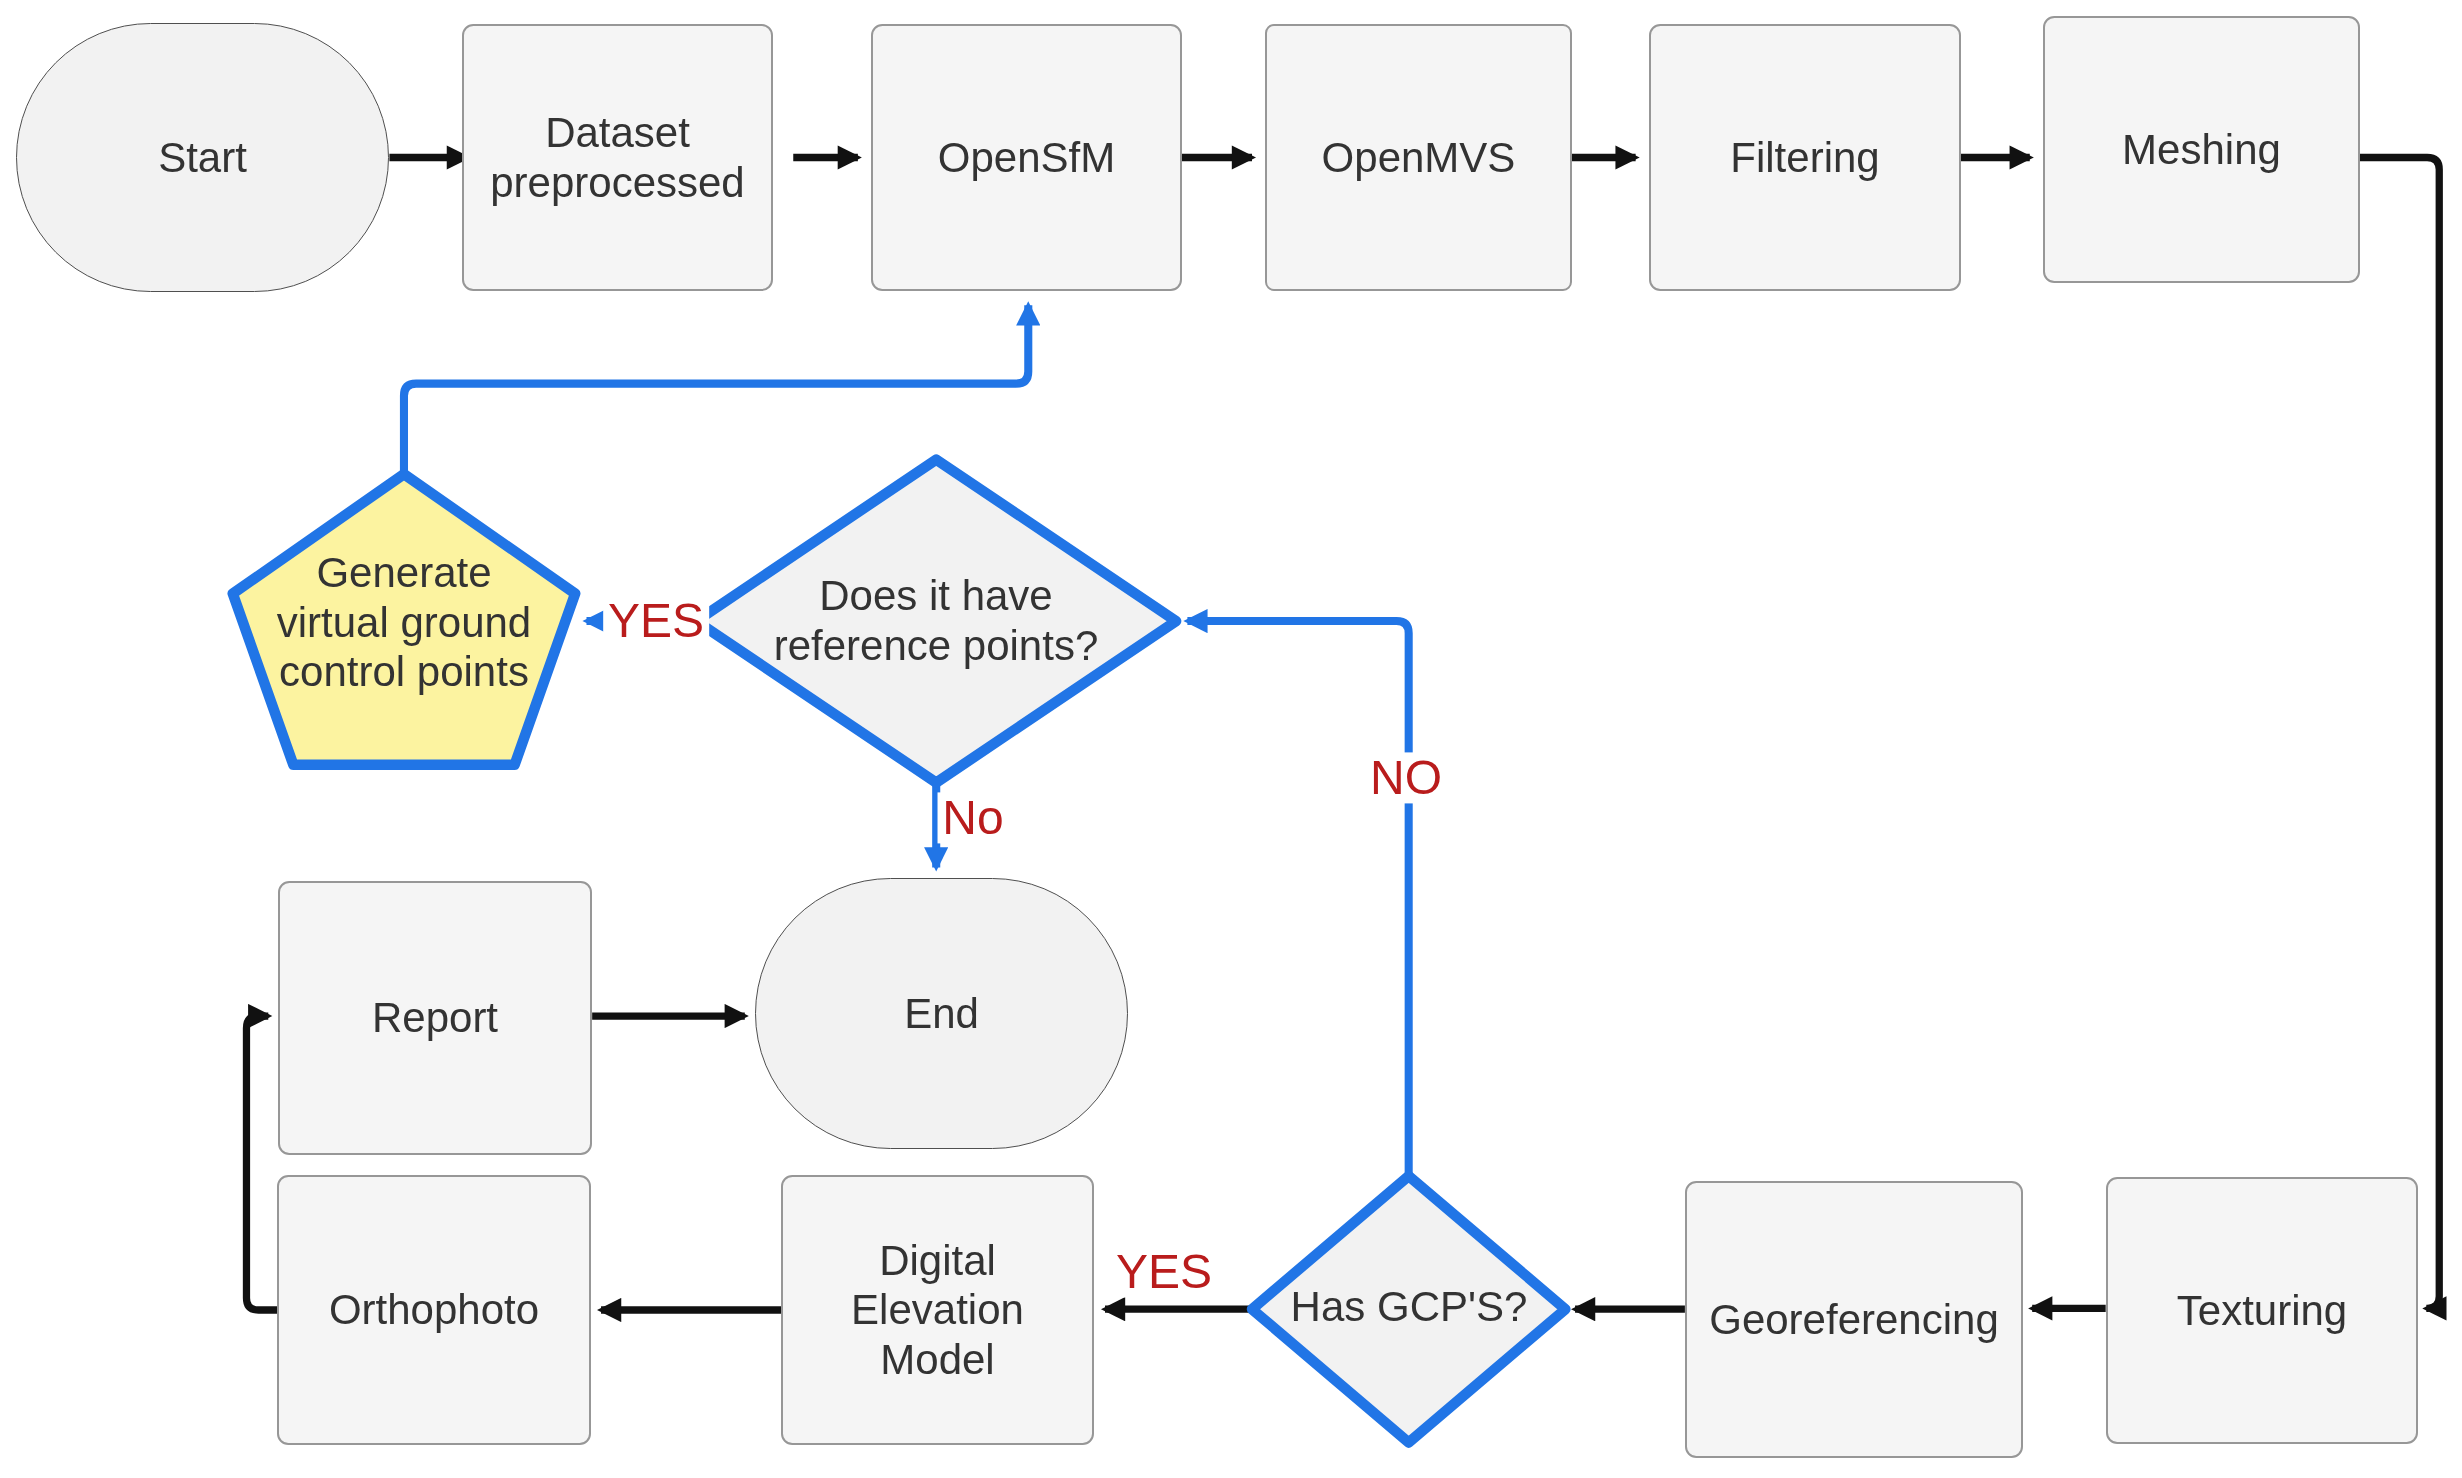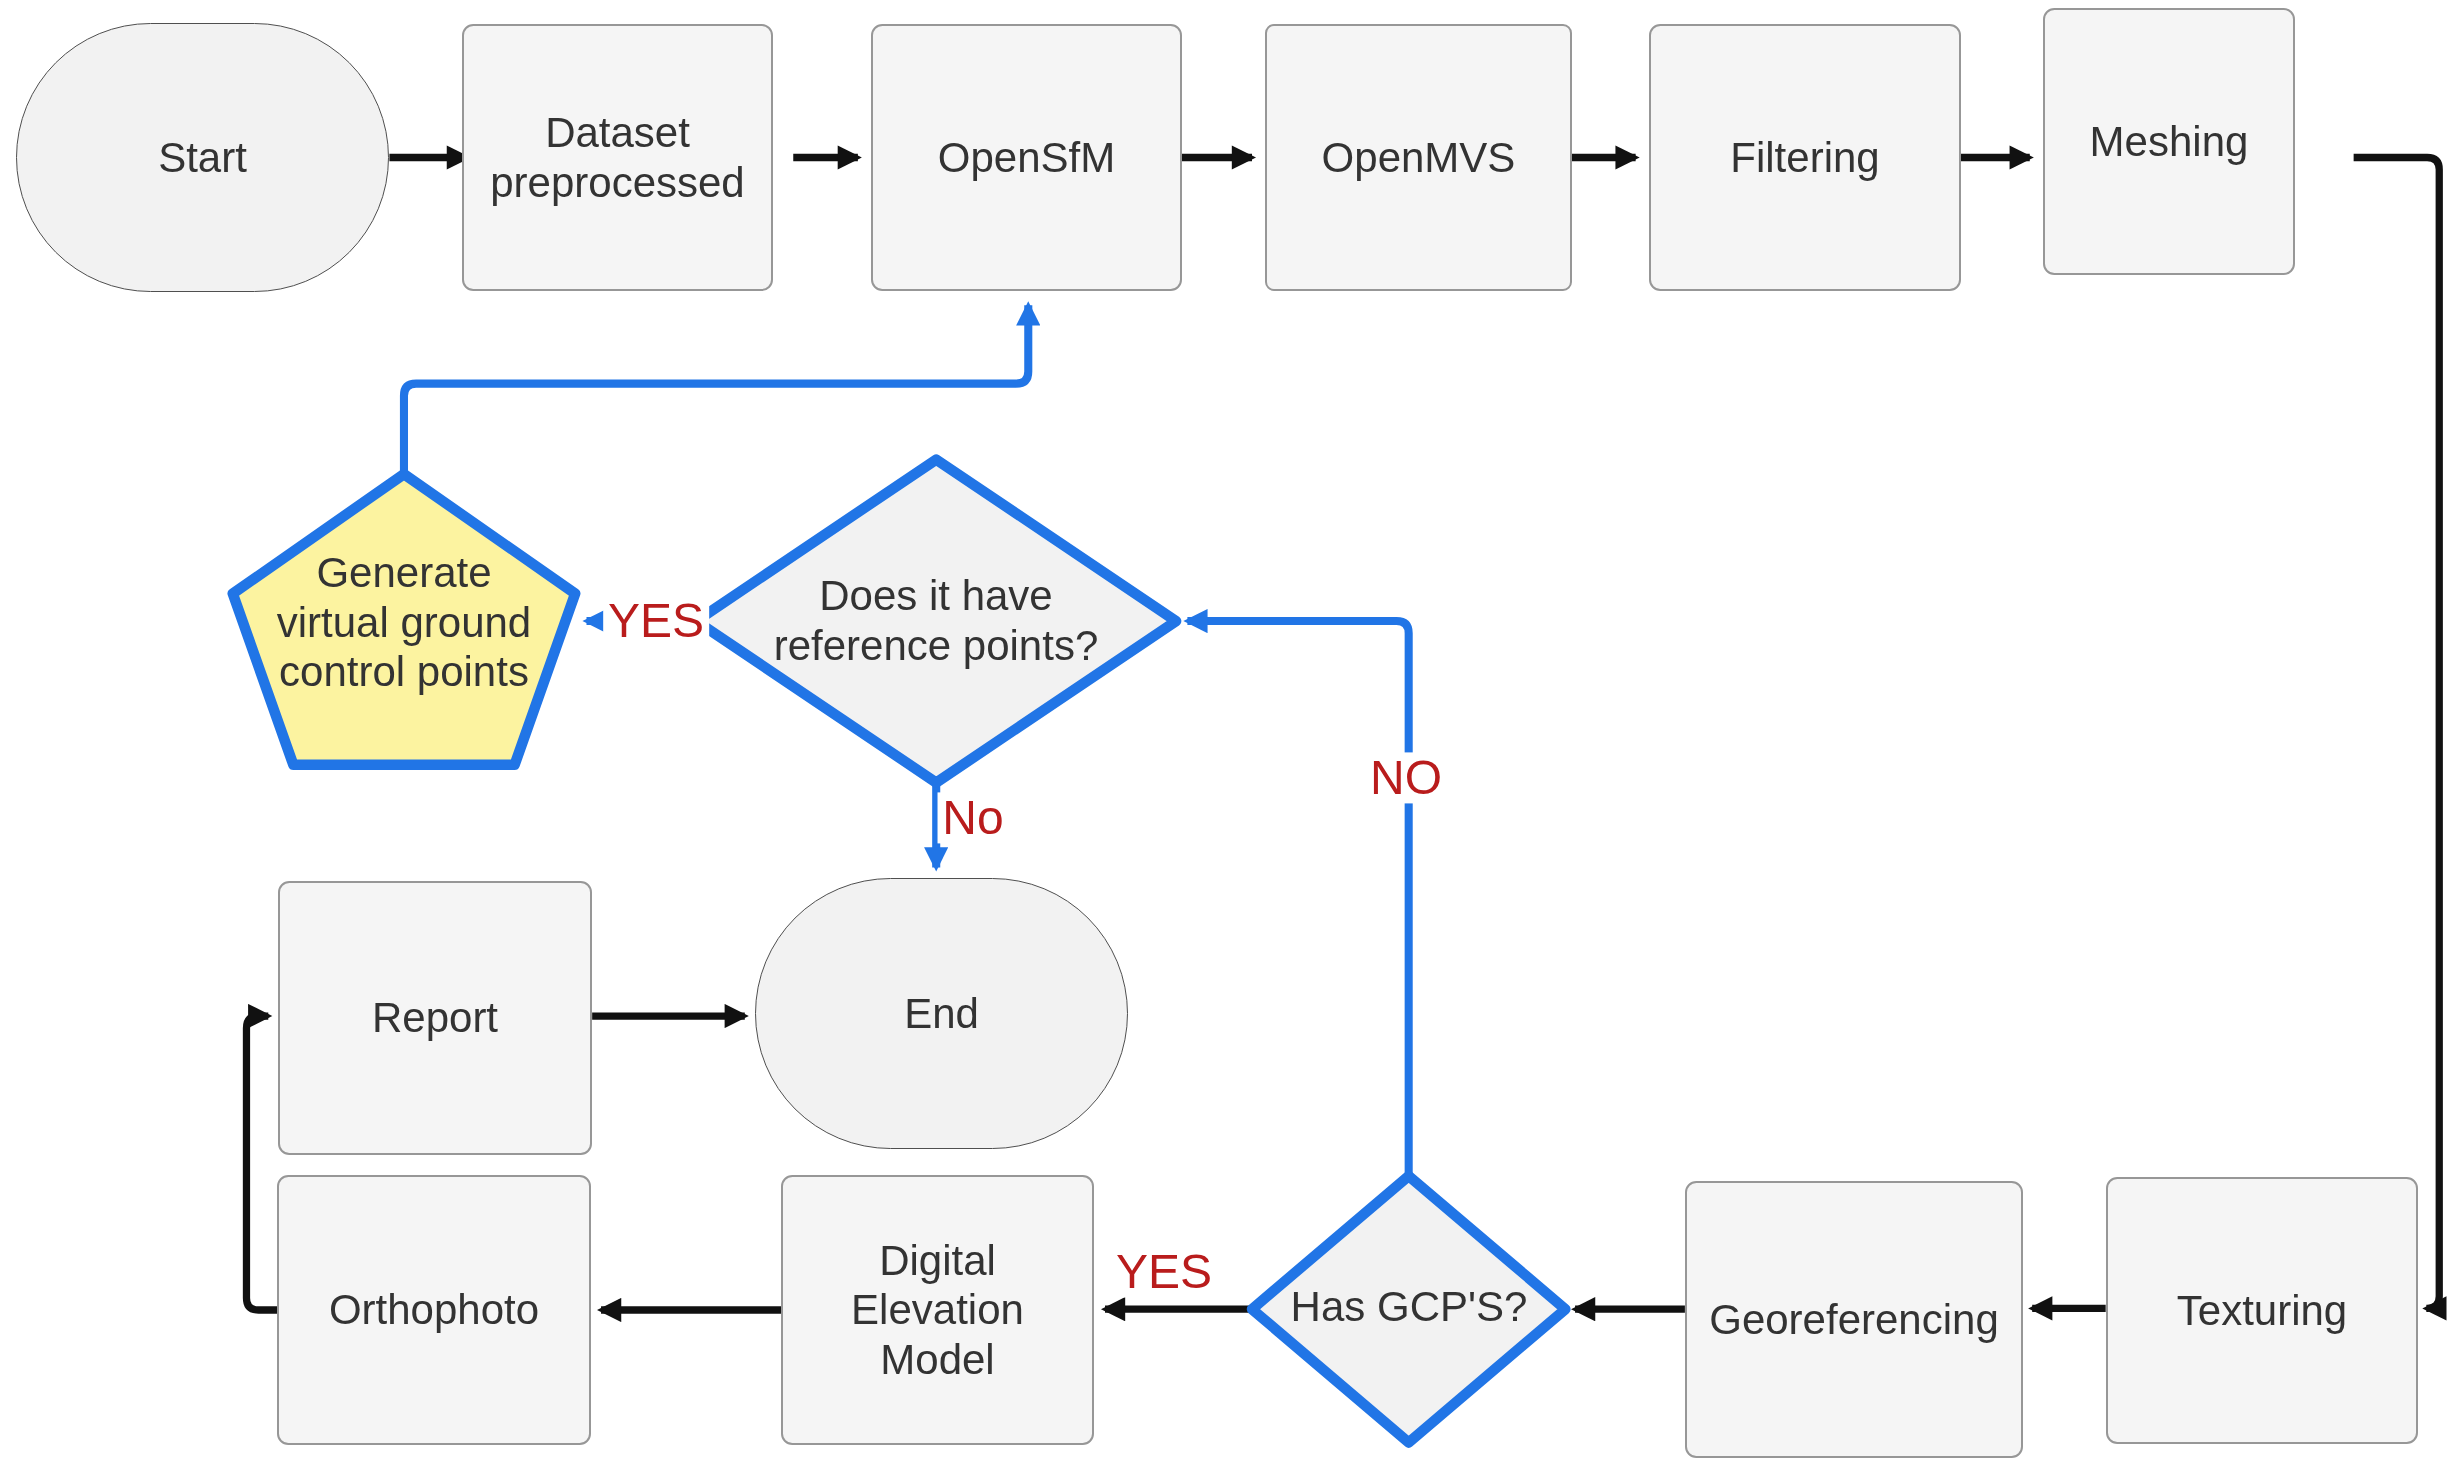--- a/index.html
+++ b/index.html
@@ -114,21 +114,21 @@
   </div>
 
   <div class="node proc" style="left:1265px; top:24px; width:307px; height:267px;border-radius:9px;">
     <span>OpenMVS</span>
   </div>
 
   <div class="node proc" style="left:1649px; top:24px; width:312px; height:267px;">
     <span>Filtering</span>
   </div>
 
-  <div class="node proc" style="left:2043px; top:8px; width:252px; height:267px;">
+  <div class="node proc" style="left:2043px; top:16px; width:317px; height:267px;">
     <span>Meshing</span>
   </div>
 
   <div class="shape-label" style="left:404px; top:622px; width:291px;">
     <span>Generate virtual ground control points</span>
   </div>
 
   <div class="shape-label" style="left:936px; top:621px; width:388px;">
     <span>Does it have reference points?</span>
   </div>

